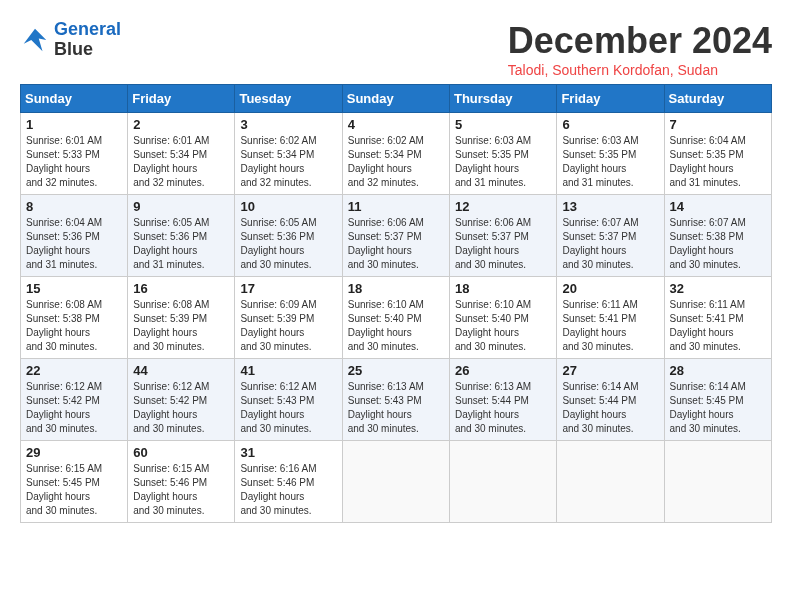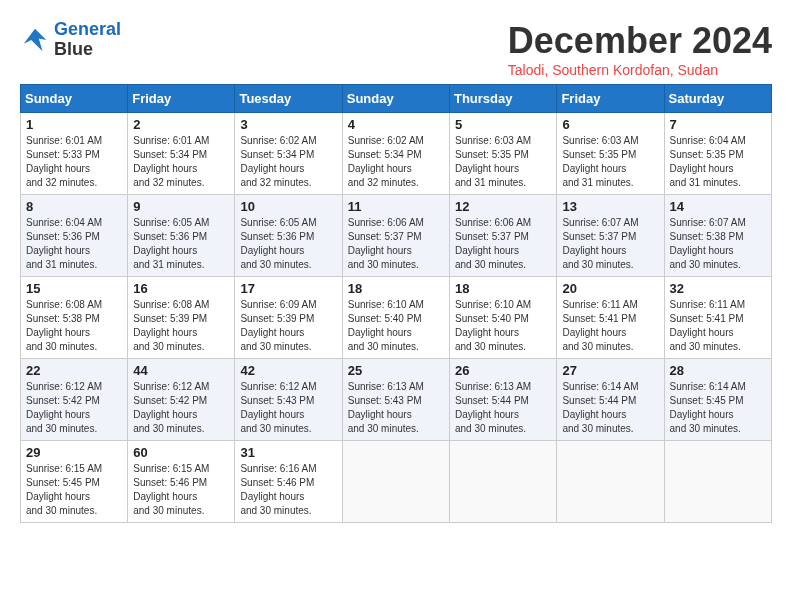--- a/index.html
+++ b/index.html
@@ -327,21 +327,21 @@
         <td>
           <div class="day-number">44</div>
           <div class="day-info">
             Sunrise: 6:12 AM<br>
             Sunset: 5:42 PM<br>
             Daylight hours<br>
             and 30 minutes.
           </div>
         </td>
         <td>
-          <div class="day-number">42</div>
+          <div class="day-number">41</div>
           <div class="day-info">
             Sunrise: 6:12 AM<br>
             Sunset: 5:43 PM<br>
             Daylight hours<br>
             and 30 minutes.
           </div>
         </td>
         <td>
           <div class="day-number">25</div>
           <div class="day-info">

